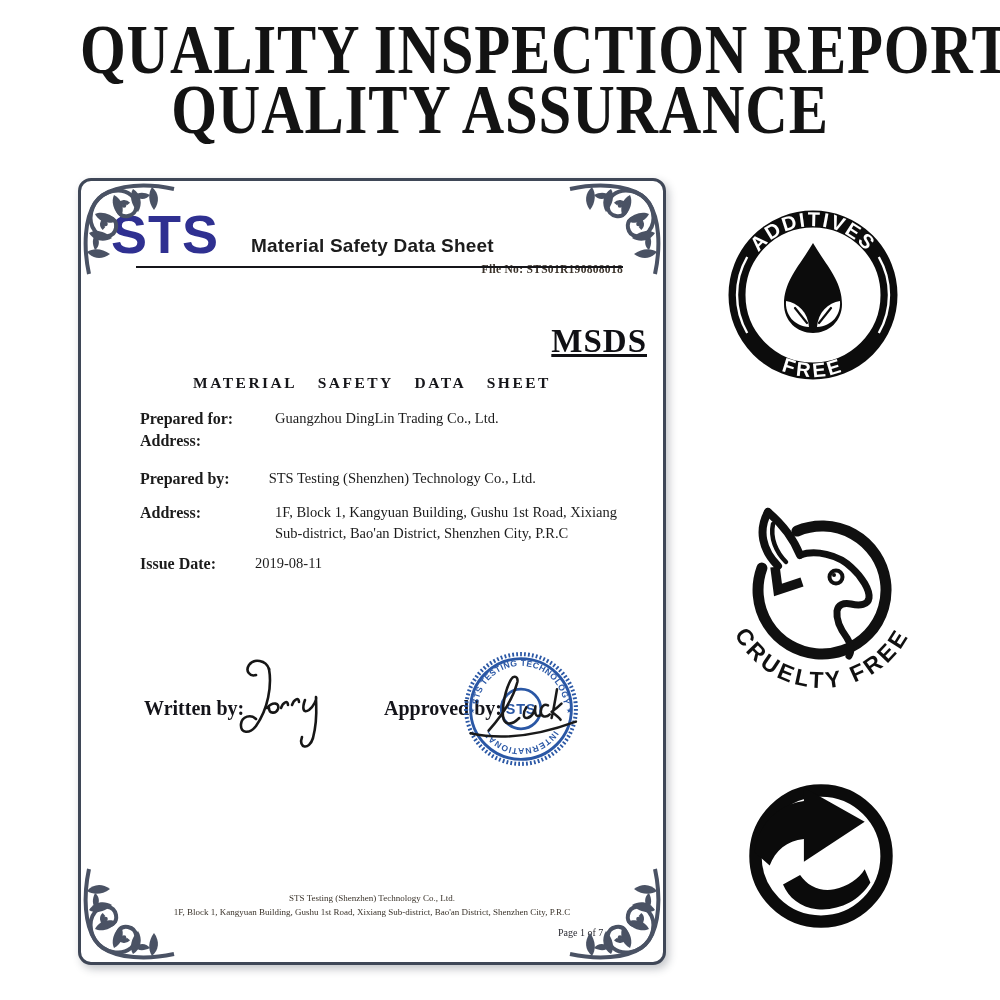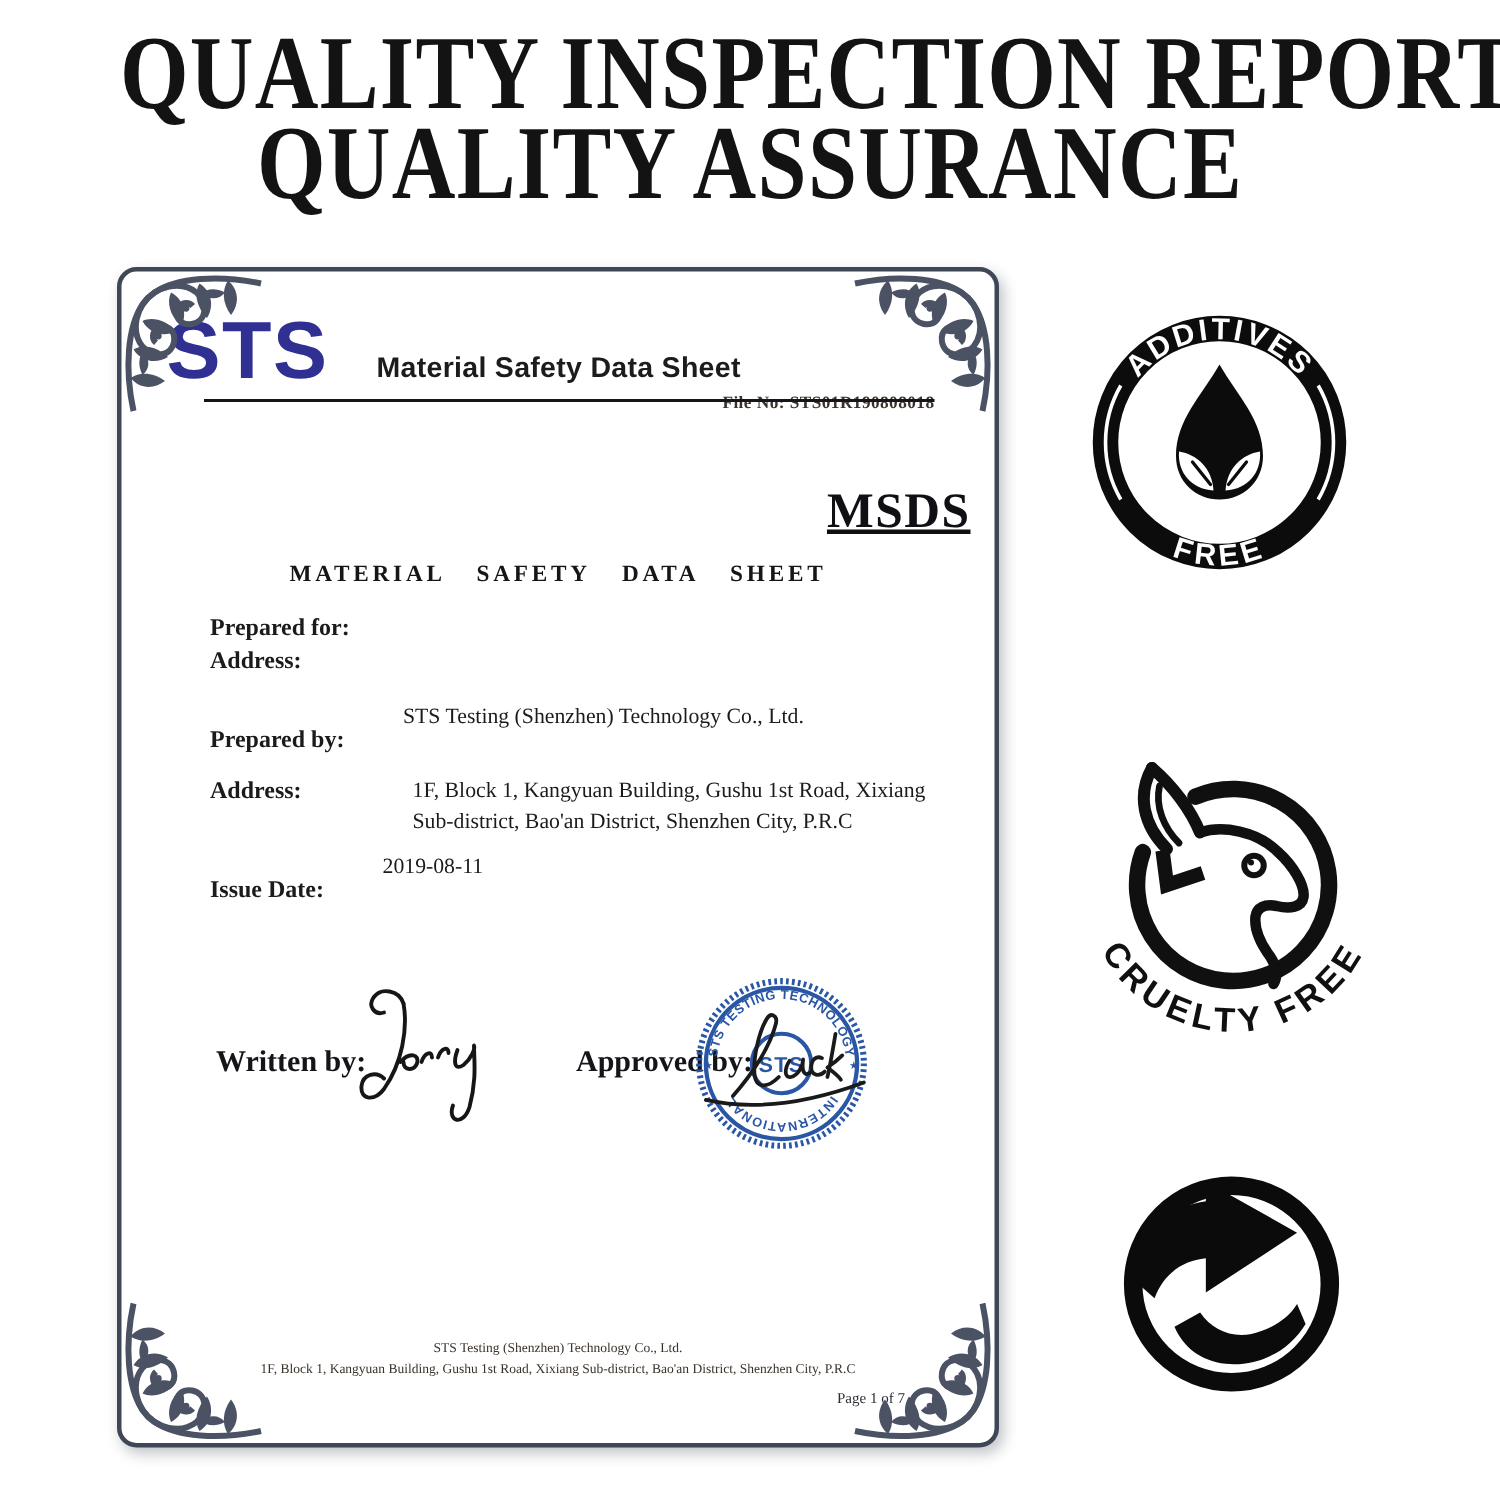--- a/index.html
+++ b/index.html
@@ -29,21 +29,21 @@
   .hrule{position:absolute;left:55px;right:40px;top:85px;height:2px;background:#15151a;}
 
   .msds{position:absolute;left:0;right:16px;top:142px;text-align:right;
         font-size:33px;font-weight:bold;letter-spacing:1px;color:#101014;text-decoration:underline;}
   .subhead{position:absolute;left:0;right:0;top:193px;text-align:center;
         font-size:15.5px;font-weight:bold;letter-spacing:2.5px;word-spacing:15px;color:#16161a;}
 
   .fields{position:absolute;left:59px;right:28px;top:227px;}
   .frow{display:flex;align-items:flex-start;gap:32px;}
   .flabel{font-weight:bold;font-size:16px;line-height:21px;flex:0 0 103px;white-space:nowrap;}
-  .flabel.auto{flex:0 0 auto;margin-right:7px;margin-top:15px;}
+  .flabel.auto{flex:0 0 auto;margin-right:7px;}
   .fvalue{font-size:14.5px;line-height:21px;}
   .mb-a{margin-bottom:1px;} .mb-b{margin-bottom:17px;} .mb-c{margin-bottom:13px;} .mb-d{margin-bottom:9px;}
 
   .sig-label{position:absolute;font-weight:bold;font-size:20px;color:#14141a;}
   .written-label{left:63px;top:516px;}
   .approved-label{left:303px;top:516px;}
   .jerry{position:absolute;left:144px;top:472px;width:100px;height:114px;}
   .stamp{position:absolute;left:377px;top:465px;width:126px;height:126px;overflow:visible;}
 
   .cfooter{position:absolute;left:0;right:0;top:711px;text-align:center;color:#3a332a;}
@@ -81,20 +81,21 @@
         <span>STS01R190808018</span>
       </div>
       <div class="hrule"></div>
 
       <div class="msds">MSDS</div>
       <div class="subhead">MATERIAL SAFETY DATA SHEET</div>
 
       <div class="fields">
         <div class="frow mb-a">
           <span class="flabel">Prepared for:</span>
+          <span class="fvalue">Guangzhou DingLin Trading Co., Ltd.</span>
         </div>
         <div class="frow mb-b">
           <span class="flabel">Address:</span>
         </div>
         <div class="frow mb-c">
           <span class="flabel auto">Prepared by:</span>
           <span class="fvalue">STS Testing (Shenzhen) Technology Co., Ltd.</span>
         </div>
         <div class="frow mb-d">
           <span class="flabel">Address:</span>

